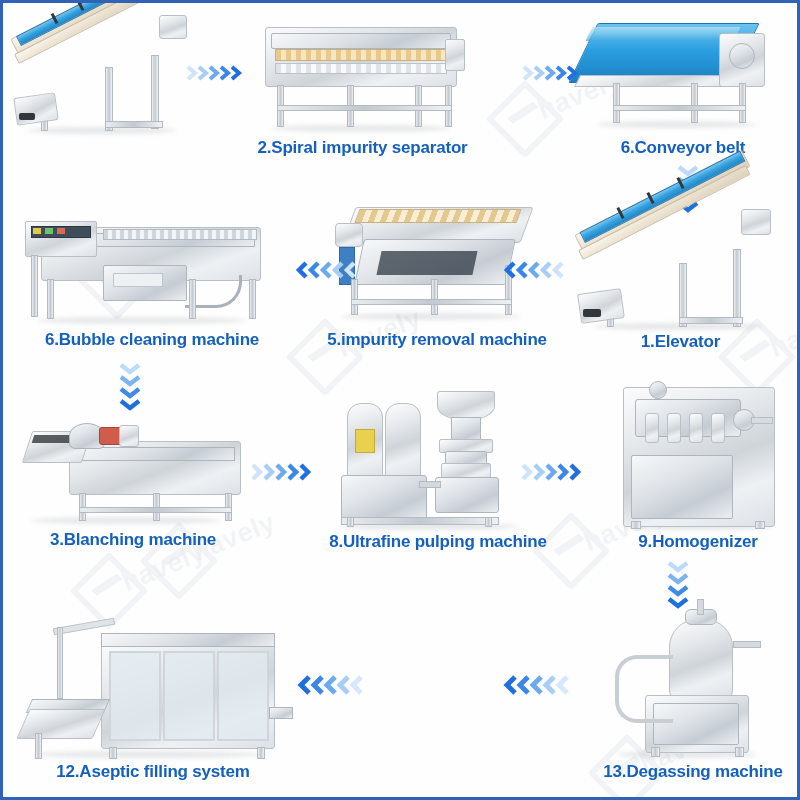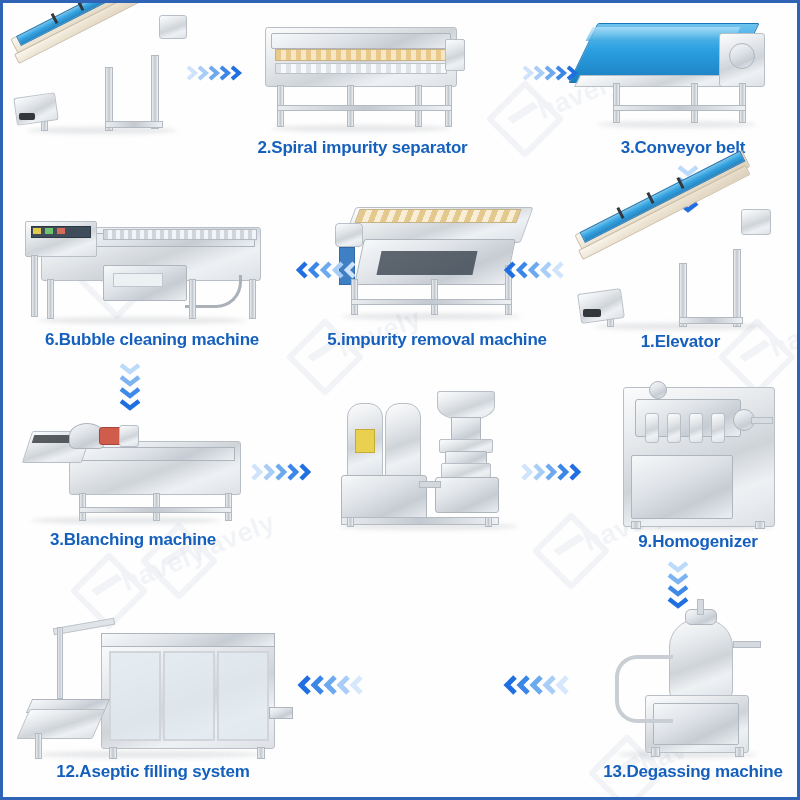--- a/index.html
+++ b/index.html
@@ -181,21 +181,21 @@
       <div class="mfill steel" style="left:4px;top:66px;width:166px;height:10px;transform:skewX(-26deg);"></div>
 
       <div class="mfill steel" style="left:146px;top:24px;width:44px;height:52px;border-radius:3px;"></div>
       <div class="mfill steel2" style="left:156px;top:34px;width:24px;height:24px;border-radius:50%;"></div>
 
       <div class="mfill leg" style="left:40px;top:74px;width:5px;height:38px;"></div>
       <div class="mfill leg" style="left:118px;top:74px;width:5px;height:38px;"></div>
       <div class="mfill leg" style="left:166px;top:74px;width:5px;height:38px;"></div>
       <div class="mfill leg" style="left:40px;top:96px;width:131px;height:4px;"></div>
     </div>
-    <div class="label" style="top:130px;">3.Conveyor belt</div>
+    <div class="label" style="top:130px;">6.Conveyor belt</div>
   </div>
 
   <div class="arrow h" style="left:182px;top:58px;width:62px;height:24px;justify-content:center;gap:0px;">
     <svg width="62" height="24" viewBox="0 0 62 24">
       <g fill="none" stroke-width="4" stroke-linecap="butt">
         <polyline points="3,6 10,12 3,18" stroke="#cfe3fb"></polyline>
         <polyline points="14,6 21,12 14,18" stroke="#a8cdf6"></polyline>
         <polyline points="25,6 32,12 25,18" stroke="#6ca9ef"></polyline>
         <polyline points="36,6 43,12 36,18" stroke="#3b86e7"></polyline>
         <polyline points="47,6 54,12 47,18" stroke="#1f6fe0"></polyline>
@@ -369,20 +369,21 @@
       <div class="mfill steel" style="left:128px;top:82px;width:48px;height:14px;border-radius:2px;"></div>
 
       <div class="mfill steel2" style="left:122px;top:96px;width:62px;height:34px;border-radius:3px;"></div>
 
       <div class="mfill" style="left:106px;top:100px;width:20px;height:5px;background:#d3d8dd;border:1px solid #b4bac1;"></div>
 
       <div class="mfill leg" style="left:28px;top:136px;width:156px;height:6px;"></div>
       <div class="mfill leg" style="left:34px;top:136px;width:5px;height:8px;"></div>
       <div class="mfill leg" style="left:172px;top:136px;width:5px;height:8px;"></div>
     </div>
+    <div class="label" style="top:152px;">8.Ultrafine pulping machine</div>
   </div>
 
   <div class="cell" style="left:600px;top:368px;width:190px;height:182px;">
     <div class="photo">
       <div class="shadowbar" style="left:20px;top:152px;width:150px;height:7px;border-radius:50%;"></div>
 
       <div class="mfill steel" style="left:20px;top:16px;width:150px;height:138px;border-radius:3px;"></div>
       <div class="mfill steel2" style="left:28px;top:84px;width:100px;height:62px;border-radius:2px;"></div>
 
       <div class="mfill steel2" style="left:32px;top:28px;width:104px;height:36px;border-radius:3px;"></div>

